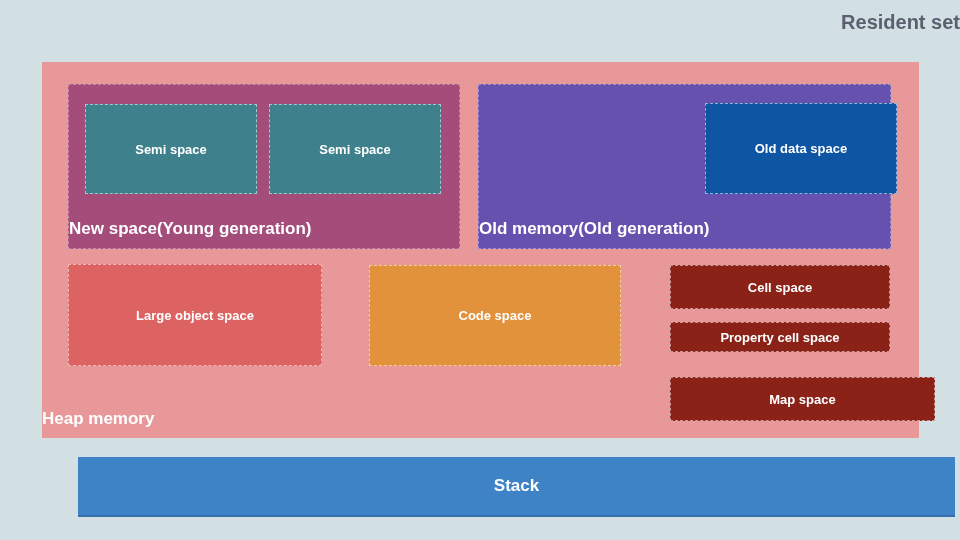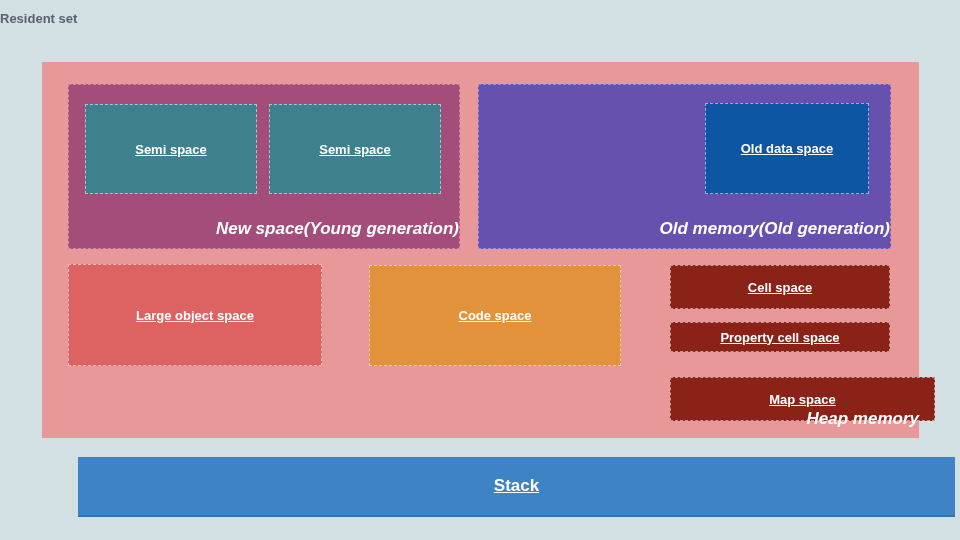--- a/index.html
+++ b/index.html
@@ -12,22 +12,22 @@
     background: var(--background, #d2dfe3);
     font-family: "Liberation Sans", sans-serif;
     position: relative;
     overflow: hidden;
   }
   .page-title {
     position: absolute;
     top: 11px;
     left: 0;
     width: 100%;
-    text-align: left;
-    font-size: 13px;
+    text-align: right;
+    font-size: 20px;
     font-weight: bold;
     color: var(--title-text, #5b6070);
   }
   .box {
     position: absolute;
     box-sizing: border-box;
   }
   .dotted {
     border: 1px dashed rgba(255,255,255,0.55);
   }
@@ -37,32 +37,30 @@
   .box-label {
     position: absolute;
     inset: 0;
     display: flex;
     align-items: center;
     justify-content: center;
     color: var(--label-text, #ffffff);
     font-weight: bold;
     font-size: 13px;
     text-align: right;
-    text-decoration: underline;
   }
   .section-label {
     position: absolute;
     left: 0;
     bottom: 9px;
     width: 100%;
-    text-align: right;
+    text-align: left;
     color: var(--label-text, #ffffff);
     font-weight: bold;
     font-size: 17px;
-    font-style: italic;
   }
   #heap {
     left: 42px; top: 62px; width: 877px; height: 376px;
     background: var(--heap, #e89899);
   }
   #new-space {
     left: 26px; top: 22px; width: 392px; height: 165px;
     background: var(--new-space, #a44d7b);
   }
   #semi-space-1 {
@@ -75,21 +73,21 @@
   }
   #old-space {
     left: 436px; top: 22px; width: 413px; height: 165px;
     background: var(--old-space, #6751ae);
   }
   #old-pointer-space {
     left: 28px; top: 18px; width: 162px; height: 91px;
     background: var(--old-pointer-space, #66aa4b);
   }
   #old-data-space {
-    left: 226px; top: 18px; width: 164px; height: 91px;
+    left: 226px; top: 18px; width: 192px; height: 91px;
     background: var(--old-data-space, #0e55a3);
     padding-left: 44px;
   }
   #large-object-space {
     left: 26px; top: 202px; width: 254px; height: 102px;
     background: var(--large-object-space, #dd6363);
   }
   #code-space {
     left: 327px; top: 203px; width: 252px; height: 101px;
     background: var(--code-space, #e3923c);

